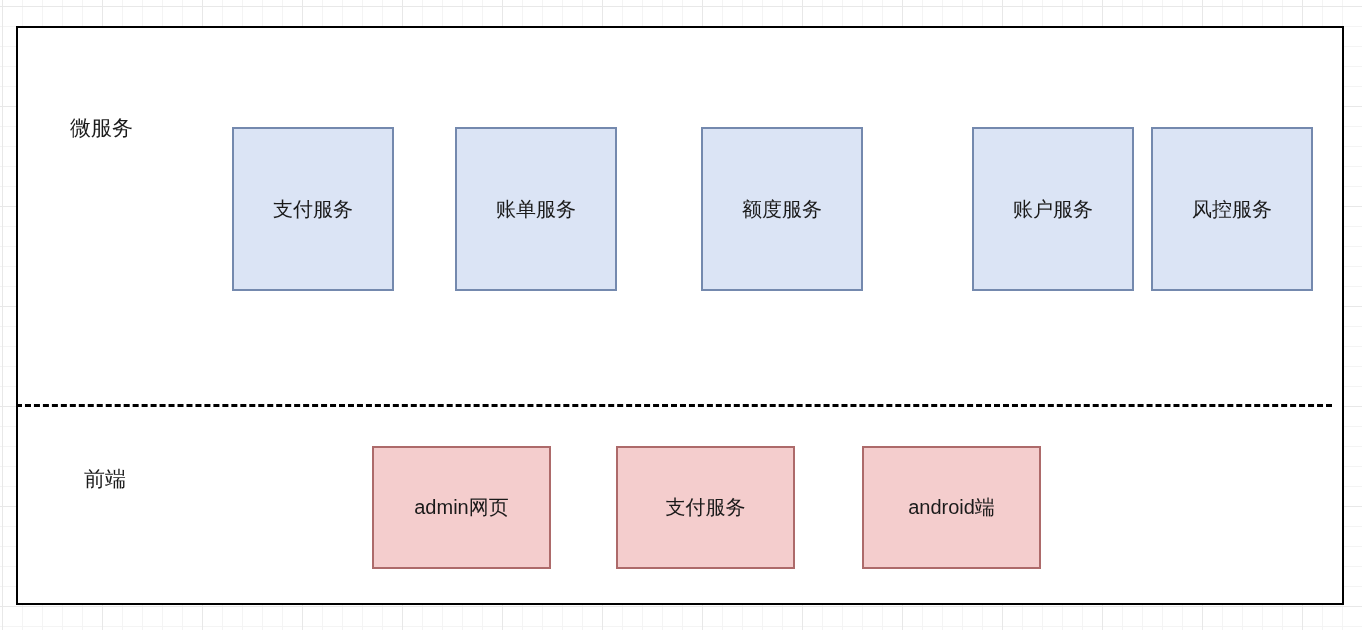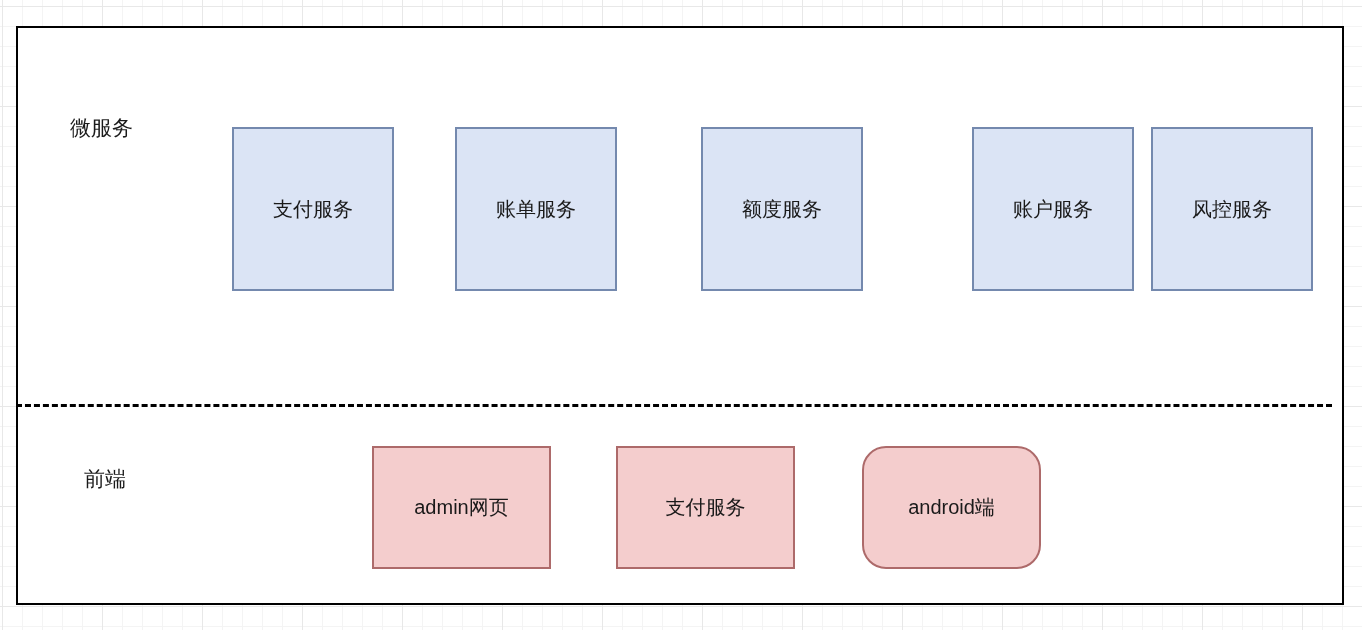--- a/index.html
+++ b/index.html
@@ -131,21 +131,21 @@
     <div class="group-label" id="label-frontend" style="left:66px; top:438px;">前端</div>
 
     <div class="node red n-admin" style="top:410px;">
       <span>admin网页</span>
     </div>
 
     <div class="node red n-ios" style="top:410px;">
       <span>支付服务</span>
     </div>
 
-    <div class="node red n-android" style="top:410px;border-radius:24px;">
+    <div class="node red n-android" style="top:410px;">
       <span>android端</span>
     </div>
 
   </div>
 
   <div id="divider"></div>
 
 </div>
 
 </body></html>

